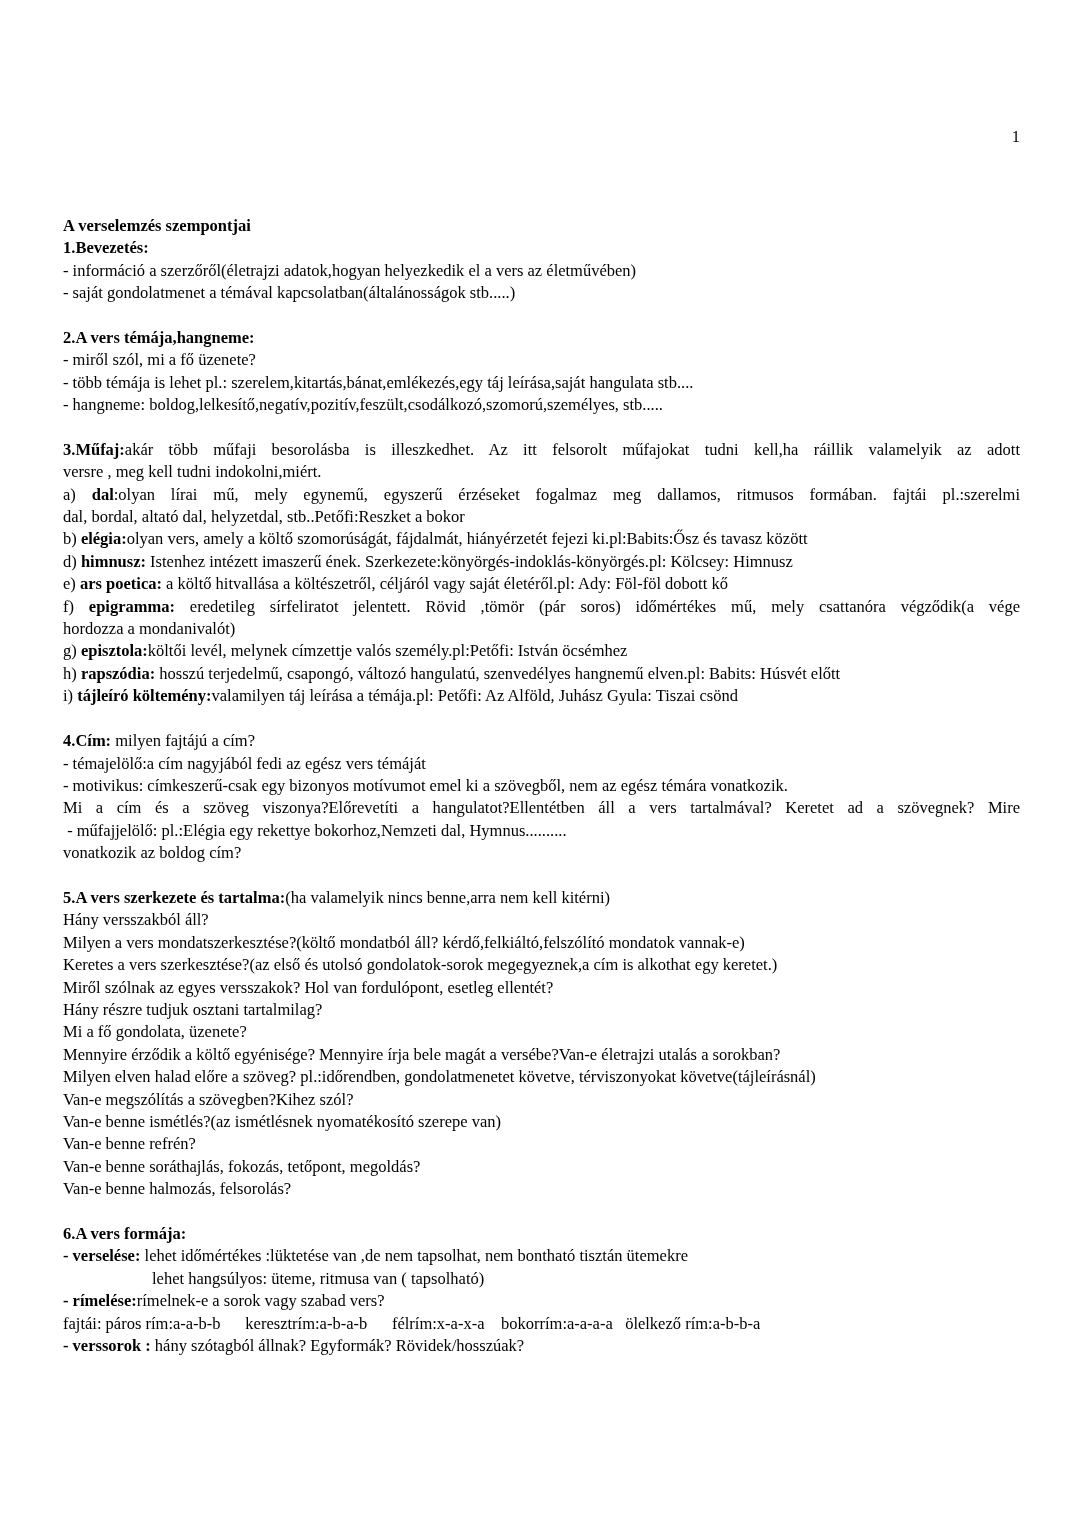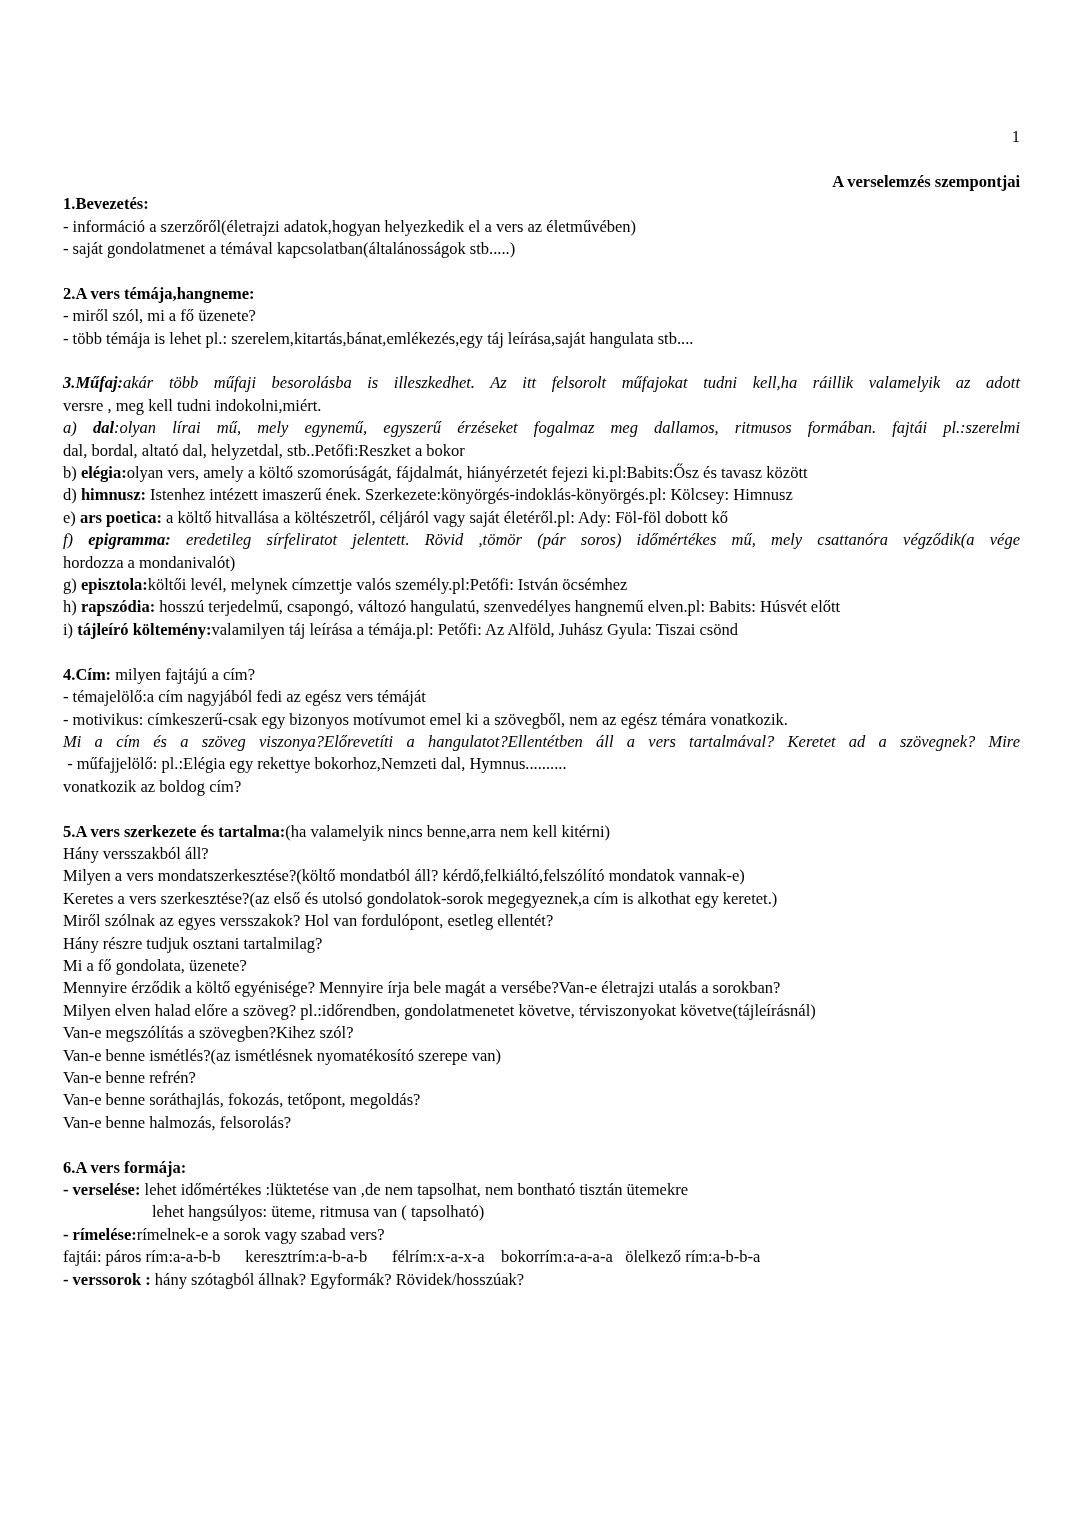--- a/index.html
+++ b/index.html
@@ -18,45 +18,45 @@
     padding: 126px 60px 0 63px;
     overflow: hidden;
   }
   .line {
     font-size: 16.5px;
     line-height: 22.4px;
     min-height: 22.4px;
     white-space: pre;           
   }
   .line.right  { text-align: right; }
-  .line.center { text-align: right; font-weight: bold; }
+  .line.center { text-align: left; font-weight: bold; margin-top: 44px; }
   .line.justify {
     white-space: normal;
     text-align: justify;
     text-align-last: justify;   
-    font-style: italic;
   }
   .b { font-weight: bold; }
   .i { }
 </style>
 </head>
 <body>
 
 <div class="page">
   <div class="line right">1</div>
   <div class="line"></div>
   <div class="line center">A verselemzés szempontjai</div>
   <div>
       <div class="line"><span class="b">1.Bevezetés:</span></div>
       <div class="line"><span>- információ a szerzőről(életrajzi adatok,hogyan helyezkedik el a vers az életművében)</span></div>
       <div class="line"><span>- saját gondolatmenet a témával kapcsolatban(általánosságok stb.....)</span></div>
       <div class="line"></div>
       <div class="line"><span class="b">2.A vers témája,hangneme:</span></div>
       <div class="line"><span>- miről szól, mi a fő üzenete?</span></div>
       <div class="line"><span>- több témája is lehet pl.: szerelem,kitartás,bánat,emlékezés,egy táj leírása,saját hangulata stb....</span></div>
+      <div class="line"><span>- hangneme: boldog,lelkesítő,negatív,pozitív,feszült,csodálkozó,szomorú,személyes, stb.....</span></div>
       <div class="line"></div>
       <div class="line justify"><span class="b">3.Műfaj:</span><span>akár több műfaji besorolásba is illeszkedhet. Az itt felsorolt műfajokat tudni kell,ha ráillik valamelyik az adott</span></div>
       <div class="line"><span>versre , meg kell tudni indokolni,miért.</span></div>
       <div class="line justify"><span>a) </span><span class="b">dal</span><span>:olyan lírai mű, mely egynemű, egyszerű érzéseket fogalmaz meg dallamos, ritmusos formában. fajtái pl.:szerelmi</span></div>
       <div class="line"><span>dal, bordal, altató dal, helyzetdal, stb..Petőfi:Reszket a bokor</span></div>
       <div class="line"><span>b) </span><span class="b">elégia:</span><span>olyan vers, amely a költő szomorúságát, fájdalmát, hiányérzetét fejezi ki.pl:Babits:Ősz és tavasz között</span></div>
       <div class="line"><span>d) </span><span class="b">himnusz:</span><span> Istenhez intézett imaszerű ének. Szerkezete:könyörgés-indoklás-könyörgés.pl: Kölcsey: Himnusz</span></div>
       <div class="line"><span>e) </span><span class="b">ars poetica:</span><span> a költő hitvallása a költészetről, céljáról vagy saját életéről.pl: Ady: Föl-föl dobott kő</span></div>
       <div class="line justify"><span>f) </span><span class="b">epigramma:</span><span> eredetileg sírfeliratot jelentett. Rövid ,tömör (pár soros) időmértékes mű, mely csattanóra végződik(a vége</span></div>
       <div class="line"><span>hordozza a mondanivalót)</span></div>

